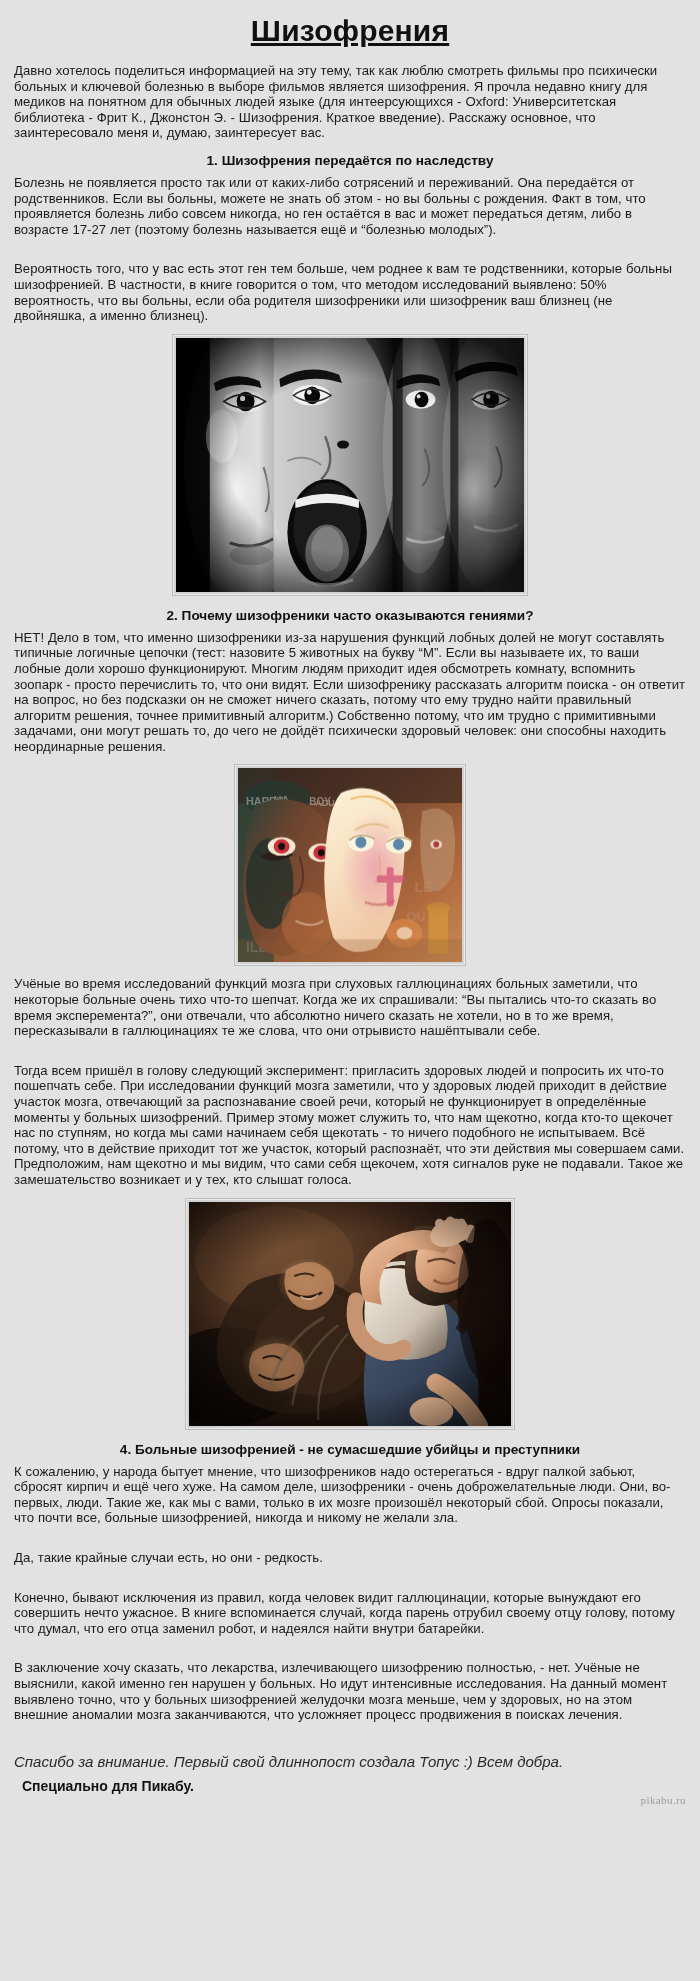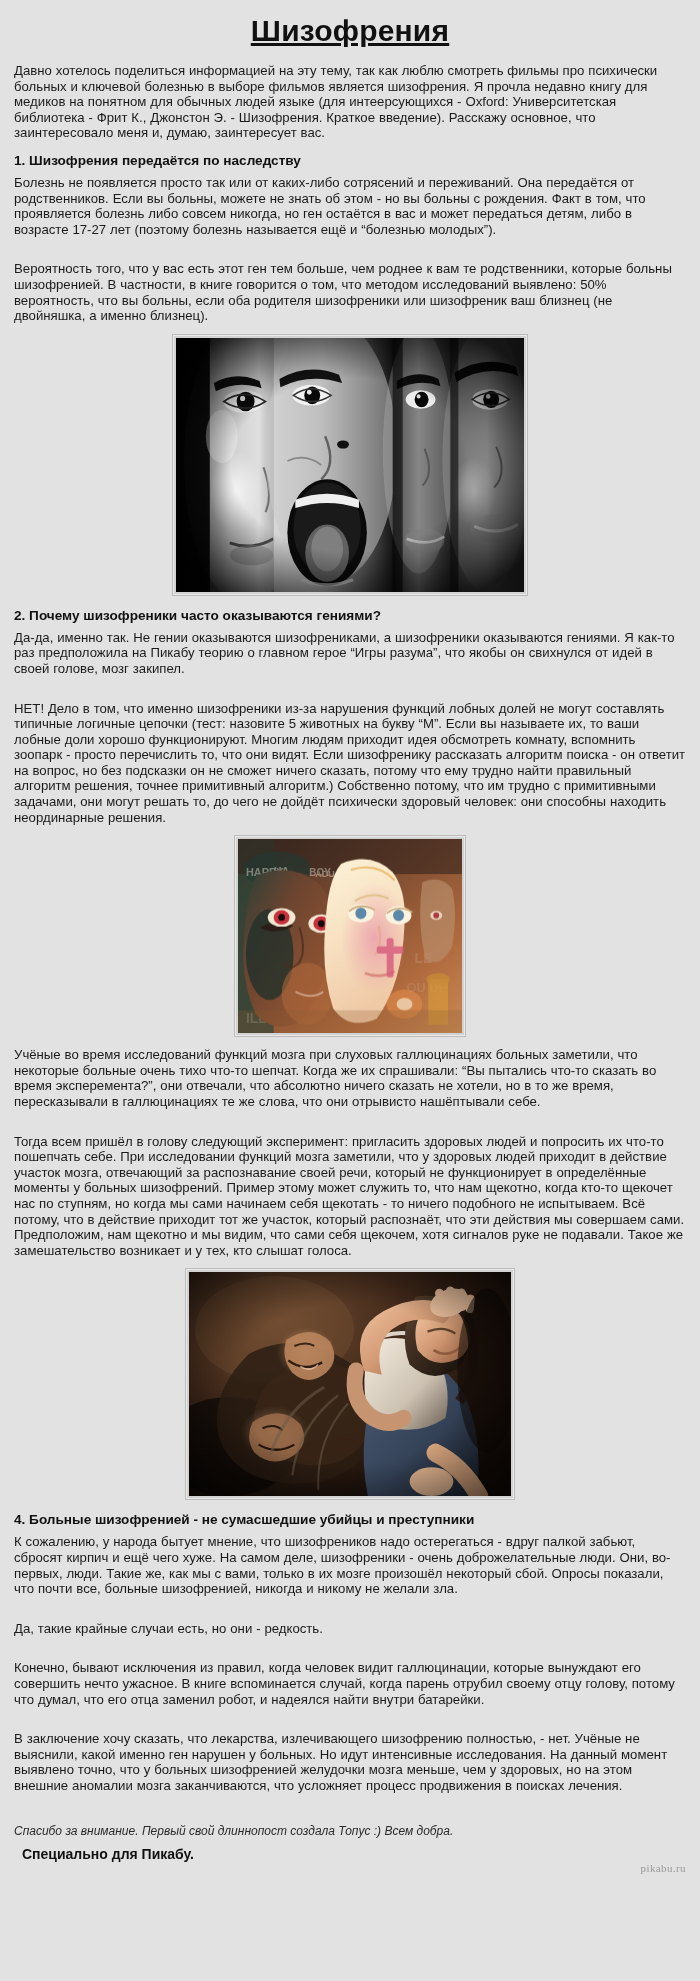--- a/index.html
+++ b/index.html
@@ -36,21 +36,21 @@
   p.para {
     font-size: 13.2px;
     line-height: 15.6px;
     margin: 0 0 2px 0;
     text-align: left;
     color: #1b1b1b;
     word-spacing: .2px;
   }
   p.para + p.para { margin-top: 24px; }
   .section-head {
-    text-align: left;
+    text-align: center;
     font-size: 13.6px;
     font-weight: bold;
     margin: 12px 0 7px 0;
     color: #111;
   }
   b { font-weight: normal; }
 
   
   .figure {
     margin: 10px auto 10px auto;
@@ -76,21 +76,21 @@
 
   svg.art { display:block; width:100%; height:100%; }
 
   
   .footer-wrap {
     margin-top: 30px;
     padding-bottom: 8px;
     position: relative;
   }
   .footer-thanks {
-    font-size: 12px;
+    font-size: 15px;
     font-style: italic;
     color: #2a2a2a;
     margin: 0 0 3px 0;
   }
   .footer-special {
     font-size: 14px;
     font-weight: bold;
     color: #111;
     margin: 8px;
   }
@@ -222,21 +222,20 @@
           <rect x="276" y="0" width="8" height="248" fill="#000" opacity="0.55"></rect>
         </g>
 
         <rect x="0" y="0" width="350" height="248" fill="url(#darkVig)"></rect>
       </svg>
     </div>
   </div>
 
   <h2 class="section-head">2. Почему шизофреники часто оказываются гениями?</h2>
 
-  <p class="para">Да-да, именно так. Не гении оказываются шизофрениками, а шизофреники оказываются гениями. Я как-то раз предположила на Пикабу теорию о главном герое “Игры разума”, что якобы он свихнулся от идей в своей голове, мозг закипел.</p>
 
   <p class="para"><span>НЕТ! Дело в том, что именно шизофреники из-за нарушения функций лобных долей не могут составлять </span><b>типичные</b><span> логичные цепочки (тест: назовите 5 животных на букву “М”. Если вы называете их, то ваши лобные доли хорошо функционируют. Многим людям приходит идея обсмотреть комнату, вспомнить зоопарк - просто перечислить то, что они видят. Если шизофренику рассказать алгоритм поиска - он ответит на вопрос, но без подсказки он не сможет ничего сказать, потому что ему трудно найти правильный алгоритм решения, точнее примитивный алгоритм.) Собственно потому, что им трудно с примитивными задачами, они могут решать то, до чего не дойдёт психически здоровый человек: они способны находить неординарные решения.</span></p>
 
   <div class="figure fig-art">
     <div class="canvas">
       <svg class="art" viewBox="0 0 226 188" preserveAspectRatio="none">
         <defs>
           <linearGradient id="bgArt" x1="0" y1="0" x2="1" y2="1">
             <stop offset="0" stop-color="#3a2a22"></stop>
             <stop offset="0.4" stop-color="#7a4a30"></stop>

